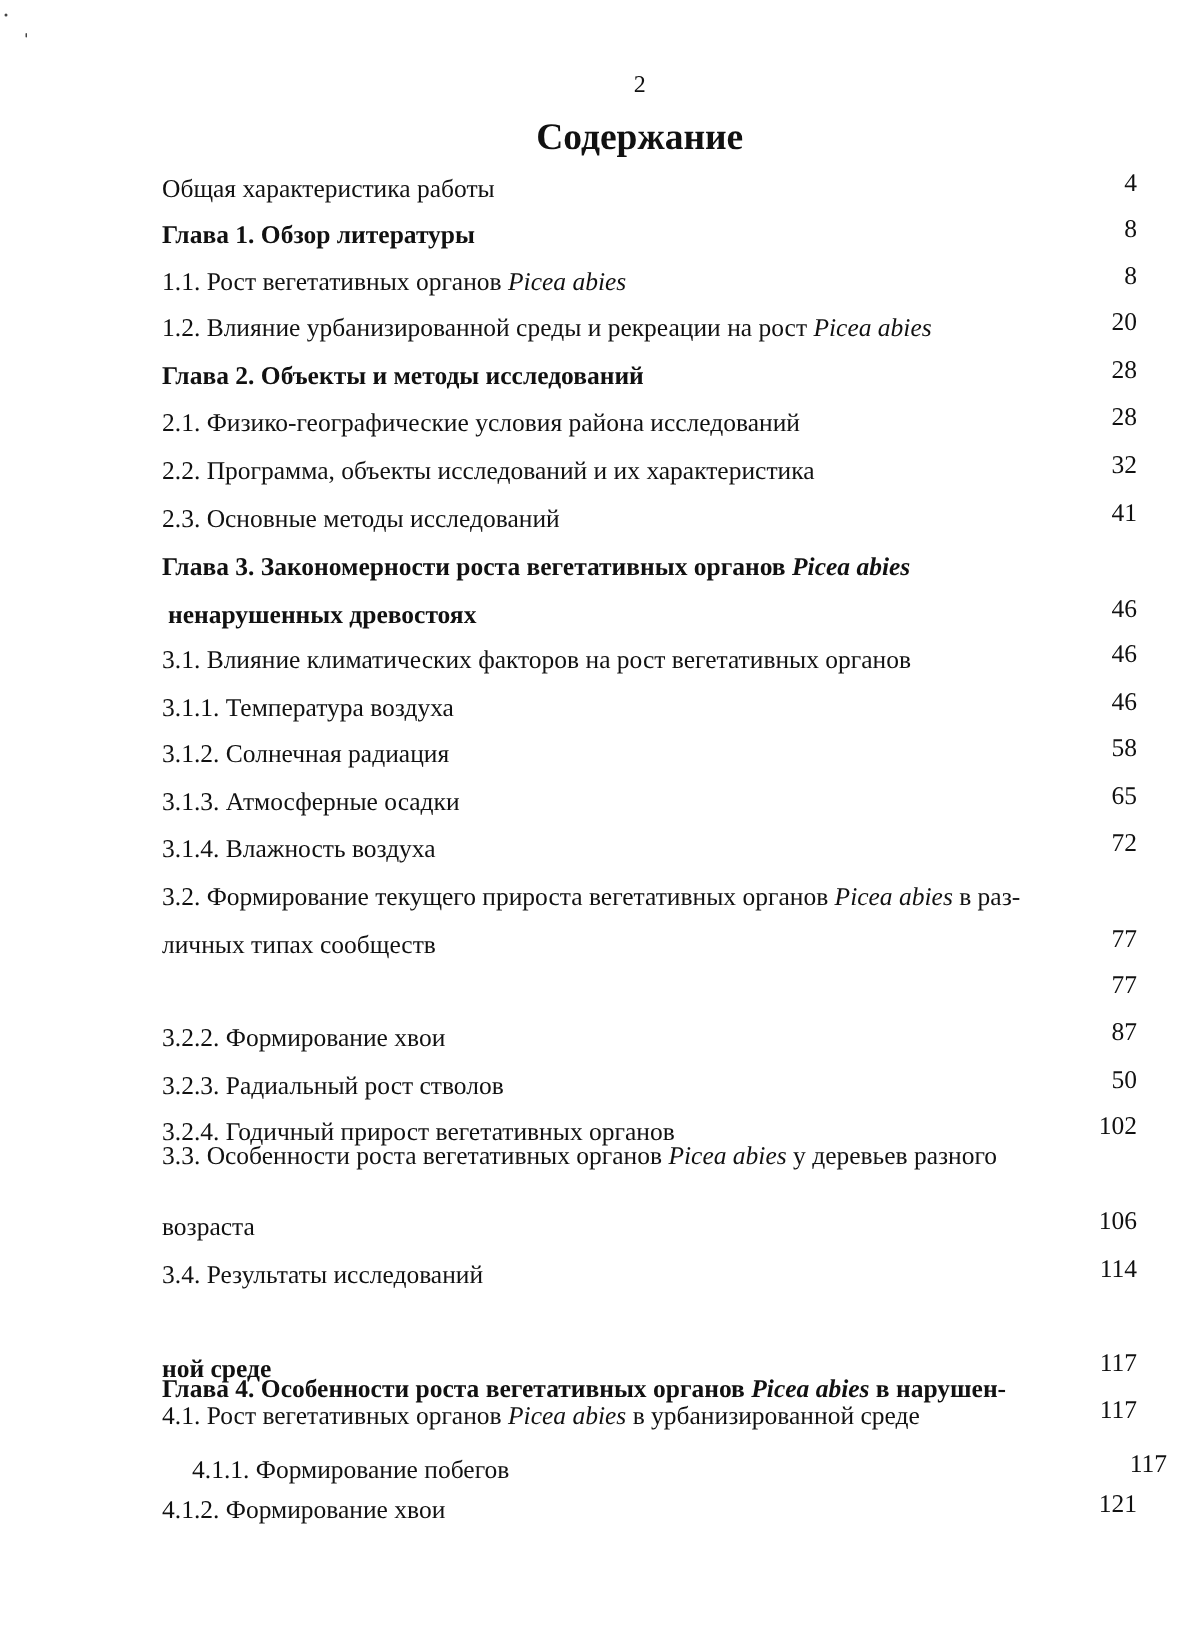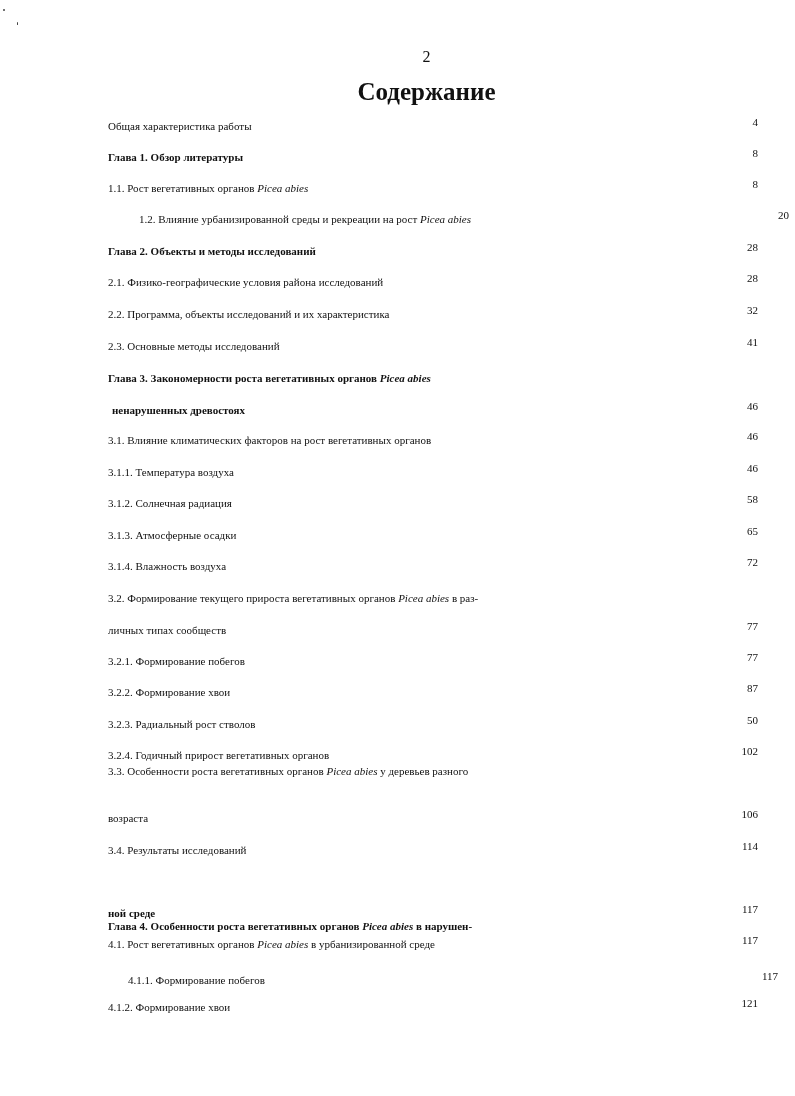--- a/index.html
+++ b/index.html
@@ -14,21 +14,21 @@
       position: absolute; top: 48px; left: 0; width: 795px; padding-left: 58px;
       box-sizing: border-box; text-align: center; font-size: 16px;
     }
     .title {
       position: absolute; top: 78px; left: 0; width: 795px; padding-left: 58px;
       box-sizing: border-box; text-align: center; font-size: 25px; font-weight: bold;
     }
     .toc { position: absolute; left: 0; top: 0; width: 795px; }
     .row {
       position: absolute; left: 108px; width: 650px; height: 24px;
-      font-size: 11px; line-height: 24px; white-space: nowrap;
+      font-size: 17px; line-height: 24px; white-space: nowrap;
     }
     .row .label { position: absolute; left: 0; top: 0; }
     .row .page { position: absolute; right: 0; top: -4px; text-align: right; }
     .row.bold .label { font-weight: bold; }
     .row.indent1 .label { left: 4px; }
     i { font-style: italic; }
   </style>
 </head>
 <body>
 
@@ -46,21 +46,21 @@
       <span class="page">4</span>
     </div>
     <div class="row bold" style="top: 145px;">
       <span class="label"><span>Глава 1. Обзор литературы</span></span>
       <span class="page">8</span>
     </div>
     <div class="row" style="top: 176px;">
       <span class="label"><span>1.1. Рост вегетативных органов </span><i>Picea abies</i></span>
       <span class="page">8</span>
     </div>
-    <div class="row" style="top: 207px; margin-left: 31px;">
+    <div class="row" style="top: 207px;">
       <span class="label"><span>1.2. Влияние урбанизированной среды и рекреации на рост </span><i>Picea abies</i></span>
       <span class="page">20</span>
     </div>
     <div class="row bold" style="top: 239px;">
       <span class="label"><span>Глава 2. Объекты и методы исследований</span></span>
       <span class="page">28</span>
     </div>
     <div class="row" style="top: 270px;">
       <span class="label"><span>2.1. Физико-географические условия района исследований</span></span>
       <span class="page">28</span>
@@ -103,21 +103,20 @@
     </div>
     <div class="row" style="top: 586px;">
       <span class="label"><span>3.2. Формирование текущего прироста вегетативных органов </span><i>Picea abies</i><span> в раз-</span></span>
       <span class="page"></span>
     </div>
     <div class="row" style="top: 618px; font-family: Liberation Serif, serif;">
       <span class="label"><span>личных типах сообществ</span></span>
       <span class="page">77</span>
     </div>
     <div class="row" style="top: 649px;">
-      <span class="label"><span>3.2.1. Формирование побегов</span></span>
       <span class="page">77</span>
     </div>
     <div class="row" style="top: 680px;">
       <span class="label"><span>3.2.2. Формирование хвои</span></span>
       <span class="page">87</span>
     </div>
     <div class="row" style="top: 712px;">
       <span class="label"><span>3.2.3. Радиальный рост стволов</span></span>
       <span class="page">50</span>
     </div>

